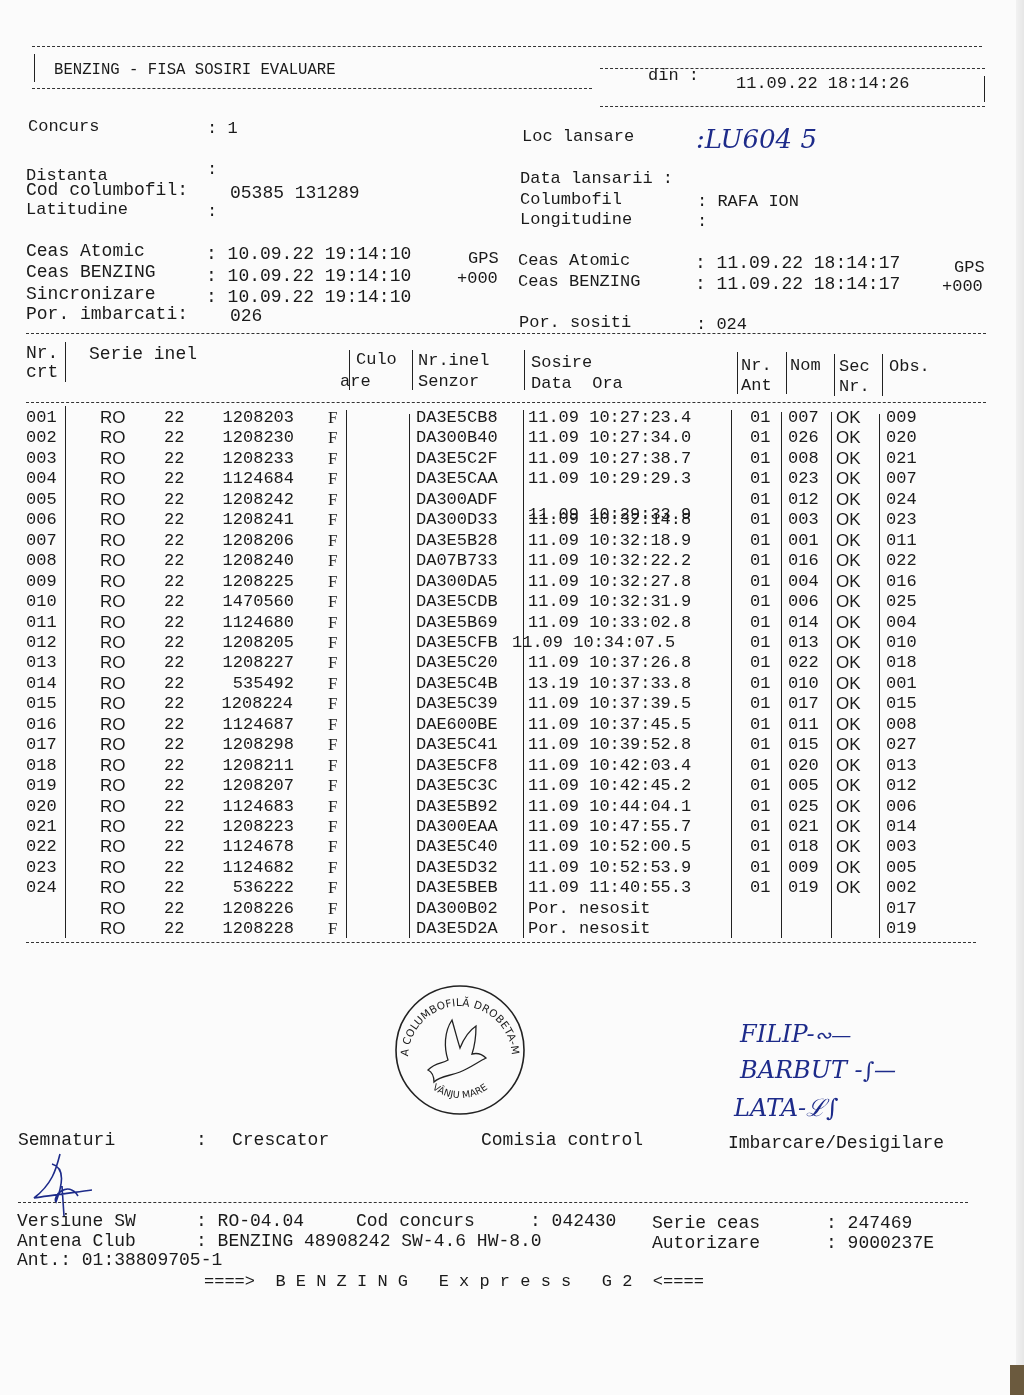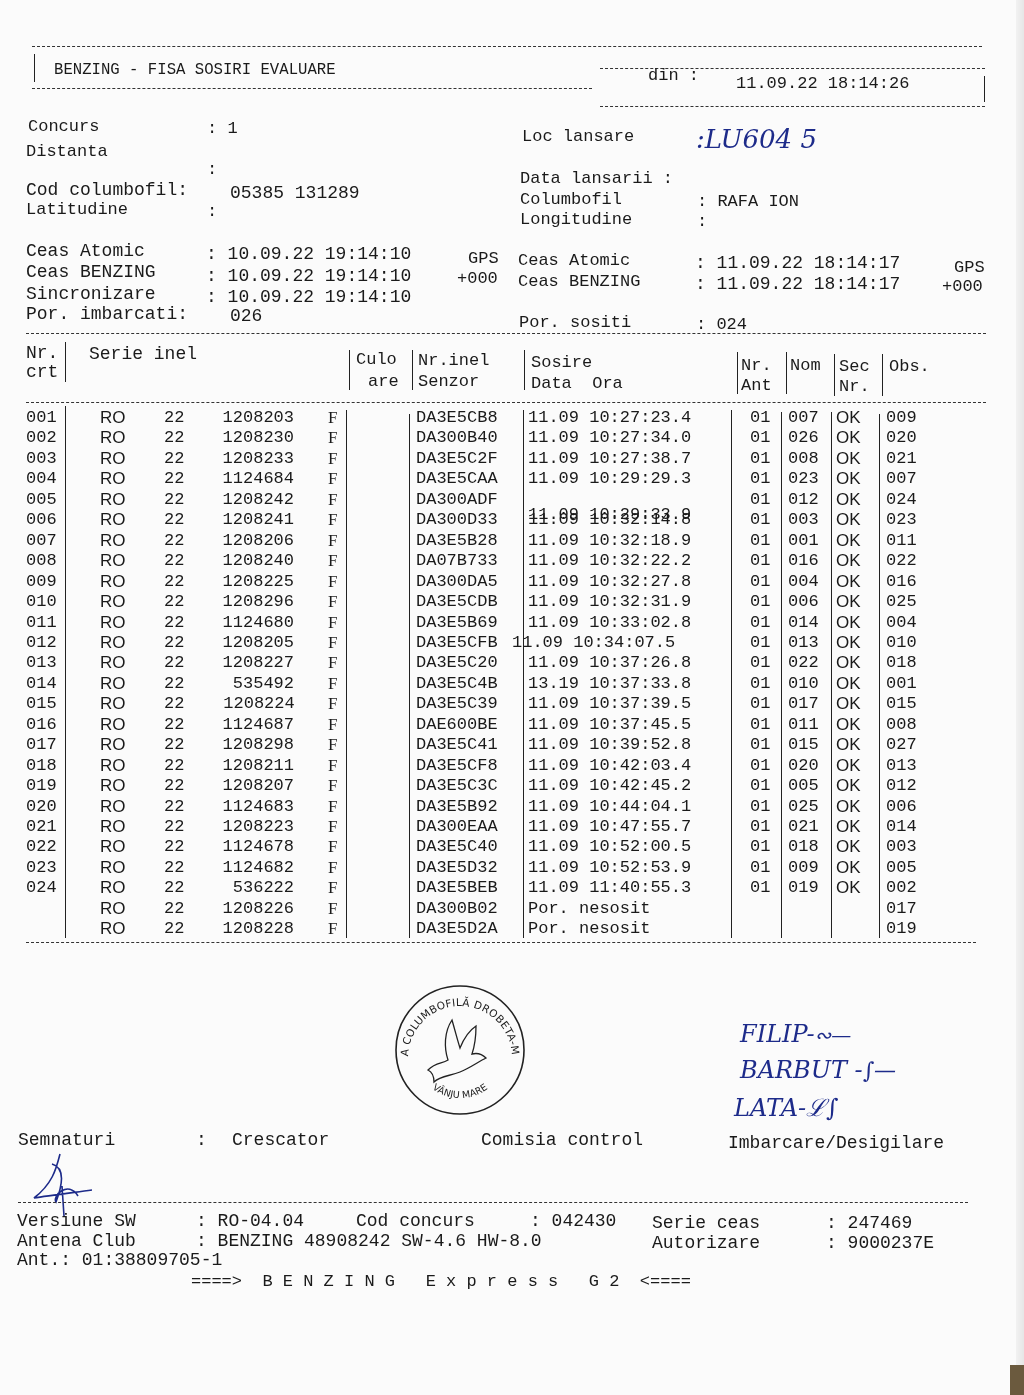--- a/index.html
+++ b/index.html
@@ -36,21 +36,21 @@
   <div class="dash" style="left:600px; top:106px; width:385px;"></div>
   <div class="vline" style="left:34px; top:54px; height:28px;"></div>
   <div class="vline" style="left:984px; top:76px; height:26px;"></div>
   <div class="abs t16" style="left:54px; top:60px; transform:scaleX(0.92); transform-origin:left;">BENZING - FISA SOSIRI EVALUARE</div>
   <div class="abs t16" style="left:648px; top:66px;">din :</div>
   <div class="abs t16" style="left:736px; top:74px;">11.09.22 18:14:26</div>
 </div>
 
 <div class="abs t16" style="left:28px; top:117px;">Concurs</div>
 <div class="abs t16" style="left:207px; top:119px;">: 1</div>
-<div class="abs t16" style="left:26px; top:142px;text-align:center;">Distanta</div>
+<div class="abs t16" style="left:26px; top:166px;text-align:center;">Distanta</div>
 <div class="abs t16" style="left:207px; top:160px;">:</div>
 <div class="abs t18" style="left:26px; top:180px;">Cod columbofil:</div>
 <div class="abs t18" style="left:230px; top:183px;">05385 131289</div>
 <div class="abs t16" style="left:26px; top:200px;">Latitudine</div>
 <div class="abs t16" style="left:207px; top:202px;">:</div>
 
 <div class="abs t16" style="left:522px; top:127px;">Loc lansare</div>
 <div class="abs hand" style="left:696px; top:124px; font-size:26px; line-height:30px;">:LU604 5</div>
 <div class="abs t16" style="left:520px; top:169px;">Data lansarii :</div>
 <div class="abs t16" style="left:520px; top:190px;">Columbofil</div>
@@ -88,21 +88,21 @@
 <div class="vline" style="left:524px; top:350px; height:40px;"></div>
 <div class="vline" style="left:737px; top:352px; height:42px;"></div>
 <div class="vline" style="left:786px; top:352px; height:42px;"></div>
 <div class="vline" style="left:834px; top:354px; height:42px;"></div>
 <div class="vline" style="left:882px; top:354px; height:42px;"></div>
 
 <div class="abs t18" style="left:26px; top:343px;">Nr.</div>
 <div class="abs t18" style="left:26px; top:362px;">crt</div>
 <div class="abs t18" style="left:89px; top:344px;">Serie inel</div>
 <div class="abs t16" style="left:356px; top:350px;">Culo</div>
-<div class="abs t16" style="left:368px; top:372px;">are</div>
+<div class="abs t16" style="left:340px; top:372px;">are</div>
 <div class="abs t16" style="left:418px; top:351px;">Nr.inel</div>
 <div class="abs t16" style="left:418px; top:372px;">Senzor</div>
 <div class="abs t16" style="left:531px; top:353px;">Sosire</div>
 <div class="abs t16" style="left:531px; top:374px;">Data  Ora</div>
 <div class="abs t16" style="left:741px; top:356px;">Nr.</div>
 <div class="abs t16" style="left:741px; top:376px;">Ant</div>
 <div class="abs t16" style="left:790px; top:356px;">Nom</div>
 <div class="abs t16" style="left:839px; top:357px;">Sec</div>
 <div class="abs t16" style="left:839px; top:377px;">Nr.</div>
 <div class="abs t16" style="left:889px; top:357px;">Obs.</div>
@@ -231,21 +231,21 @@
       <span class="cell " style="left: 528px; width: 200px;">11.09 10:32:27.8</span>
       <span class="cell " style="left: 750px; width: 26px;">01</span>
       <span class="cell " style="left: 788px; width: 40px;">004</span>
       <span class="cell " style="left: 836px; width: 40px; font-family: &quot;Liberation Sans&quot;, sans-serif;">OK</span>
       <span class="cell " style="left: 886px; width: 40px;">016</span>
     </div>
     <div class="row" style="top: 592.05px; width: 1000px;">
       <span class="cell " style="left: 26px; width: 36px;">010</span>
       <span class="cell " style="left: 100px; width: 30px; font-family: &quot;Liberation Sans&quot;, sans-serif;">RO</span>
       <span class="cell " style="left: 164px; width: 26px;">22</span>
-      <span class="cell r" style="left: 200px; width: 94px;">1208296</span>
+      <span class="cell r" style="left: 200px; width: 94px;">1470560</span>
       <span class="cell " style="left: 328px; width: 14px; font-family: &quot;Liberation Serif&quot;, serif;">F</span>
       <span class="cell " style="left: 416px; width: 104px;">DA3E5CDB</span>
       <span class="cell " style="left: 528px; width: 200px;">11.09 10:32:31.9</span>
       <span class="cell " style="left: 750px; width: 26px;">01</span>
       <span class="cell " style="left: 788px; width: 40px;">006</span>
       <span class="cell " style="left: 836px; width: 40px; font-family: &quot;Liberation Sans&quot;, sans-serif;">OK</span>
       <span class="cell " style="left: 886px; width: 40px;">025</span>
     </div>
     <div class="row" style="top: 612.5px; width: 1000px;">
       <span class="cell " style="left: 26px; width: 36px;">011</span>
@@ -296,21 +296,21 @@
       <span class="cell " style="left: 528px; width: 200px;">13.19 10:37:33.8</span>
       <span class="cell " style="left: 750px; width: 26px;">01</span>
       <span class="cell " style="left: 788px; width: 40px;">010</span>
       <span class="cell " style="left: 836px; width: 40px; font-family: &quot;Liberation Sans&quot;, sans-serif;">OK</span>
       <span class="cell " style="left: 886px; width: 40px;">001</span>
     </div>
     <div class="row" style="top: 694.3px; width: 1000px;">
       <span class="cell " style="left: 26px; width: 36px;">015</span>
       <span class="cell " style="left: 100px; width: 30px; font-family: &quot;Liberation Sans&quot;, sans-serif;">RO</span>
       <span class="cell " style="left: 164px; width: 26px;">22</span>
-      <span class="cell r" style="left: 212px; width: 94px; text-align: center;">1208224</span>
+      <span class="cell r" style="left: 199px; width: 94px;">1208224</span>
       <span class="cell " style="left: 328px; width: 14px; font-family: &quot;Liberation Serif&quot;, serif;">F</span>
       <span class="cell " style="left: 416px; width: 104px;">DA3E5C39</span>
       <span class="cell " style="left: 528px; width: 200px;">11.09 10:37:39.5</span>
       <span class="cell " style="left: 750px; width: 26px;">01</span>
       <span class="cell " style="left: 788px; width: 40px;">017</span>
       <span class="cell " style="left: 836px; width: 40px; font-family: &quot;Liberation Sans&quot;, sans-serif;">OK</span>
       <span class="cell " style="left: 886px; width: 40px;">015</span>
     </div>
     <div class="row" style="top: 714.75px; width: 1000px;">
       <span class="cell " style="left: 26px; width: 36px;">016</span>
@@ -502,13 +502,13 @@
 <div class="abs t18" style="left:196px; top:1211px;">: RO-04.04</div>
 <div class="abs t18" style="left:356px; top:1211px;">Cod concurs</div>
 <div class="abs t18" style="left:530px; top:1211px;">: 042430</div>
 <div class="abs t18" style="left:652px; top:1213px;">Serie ceas</div>
 <div class="abs t18" style="left:826px; top:1213px;">: 247469</div>
 <div class="abs t18" style="left:17px; top:1231px;">Antena Club</div>
 <div class="abs t18" style="left:196px; top:1231px;">: BENZING 48908242 SW-4.6 HW-8.0</div>
 <div class="abs t18" style="left:652px; top:1233px;">Autorizare</div>
 <div class="abs t18" style="left:826px; top:1233px;">: 9000237E</div>
 <div class="abs t18" style="left:17px; top:1250px;">Ant.: 01:38809705-1</div>
-<div class="abs t16" style="left:191px; top:1272px;">====&gt;  B E N Z I N G   E x p r e s s   G 2  &lt;====</div>
+<div class="abs t16" style="left:204px; top:1272px;">====&gt;  B E N Z I N G   E x p r e s s   G 2  &lt;====</div>
 
 </body></html>

